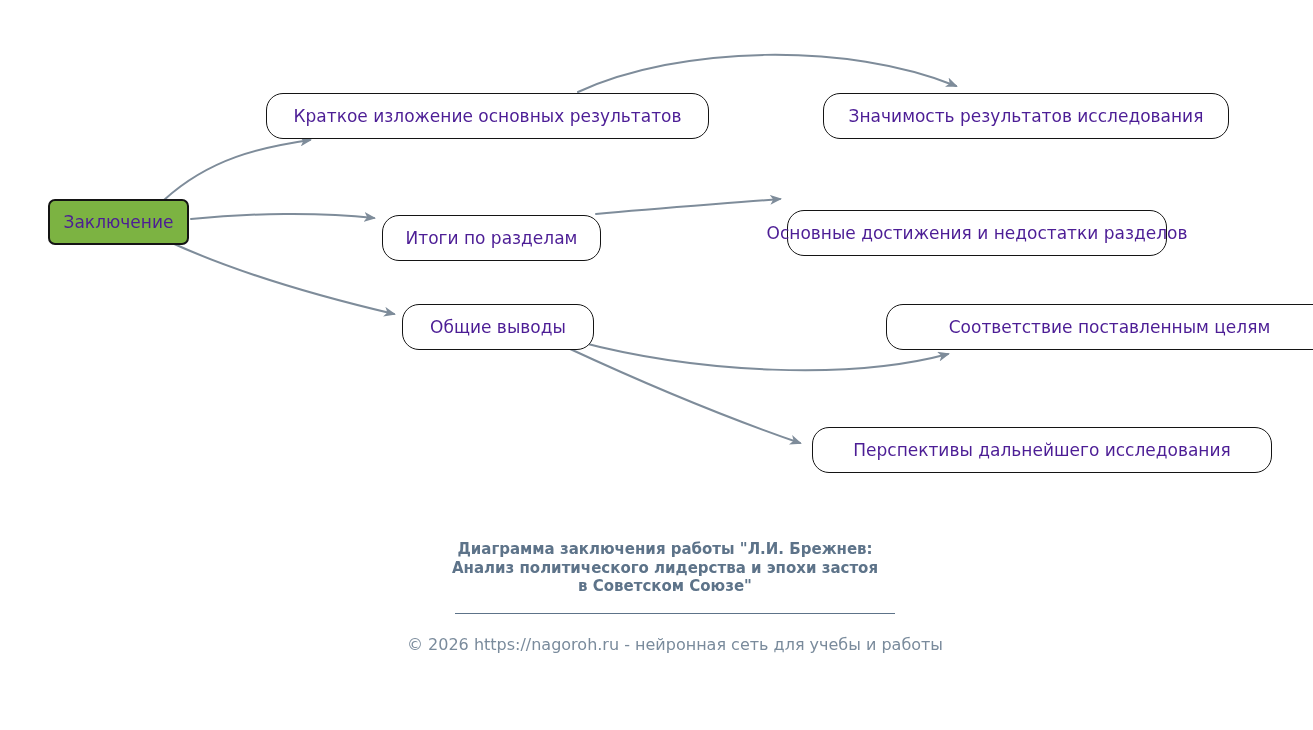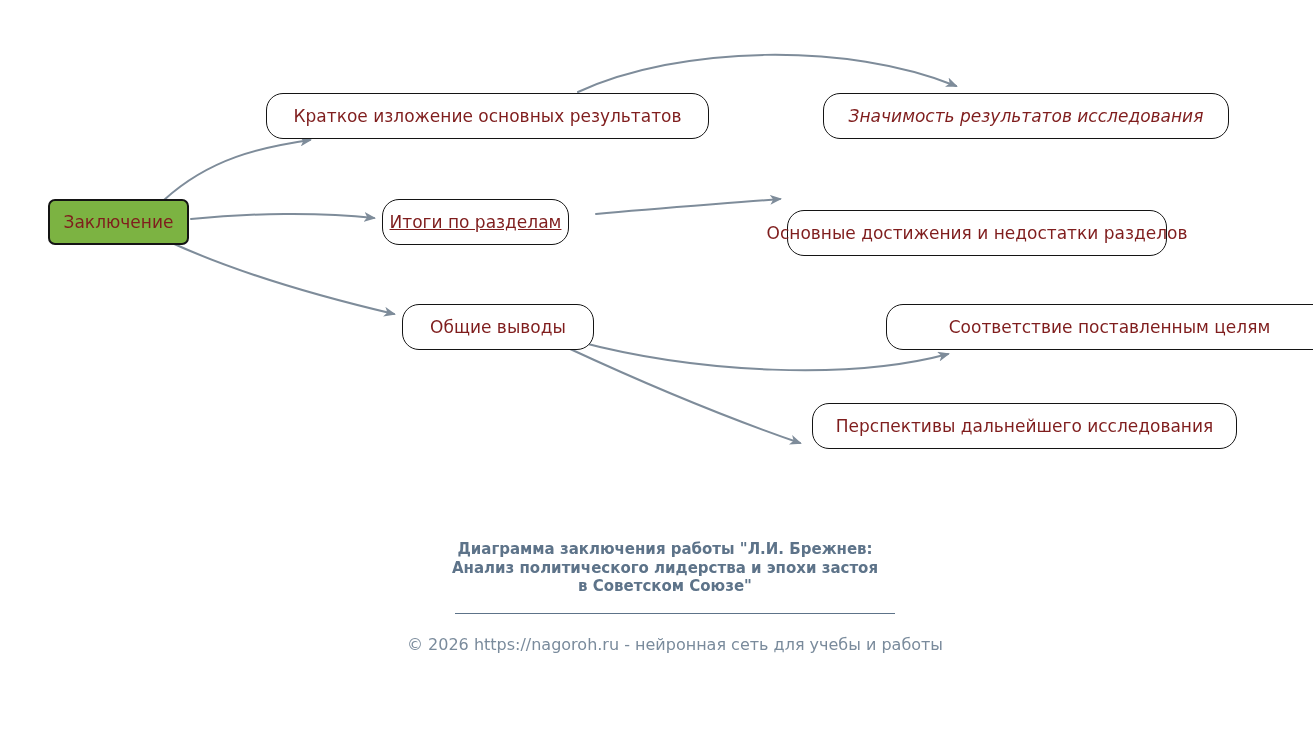--- a/index.html
+++ b/index.html
@@ -26,37 +26,37 @@
     position: absolute;
     box-sizing: border-box;
     height: 46px;
     background: #ffffff;
     border: 1.6px solid #141414;
     border-radius: 17px;
     display: flex;
     align-items: center;
     justify-content: center;
     font-size: 17px;
-    color: #7f1d1d;
+    color: #4c1d95;
     white-space: nowrap;
     padding: 0 0;
   }
   .node.root {
     background: #7cb342;
     border-width: 2px;
     border-radius: 7px;
   }
   .n-root  { left: 48px;  top: 199px; width: 141px; }
   .n-brief { left: 266px; top: 93px;  width: 443px; }
-  .n-signif{ left: 823px; top: 93px;  width: 406px; font-style: italic; }
-  .n-totals{ left: 382px; top: 199px; width: 187px; text-decoration: underline; }
+  .n-signif{ left: 823px; top: 93px;  width: 406px; }
+  .n-totals{ left: 382px; top: 215px; width: 219px; }
   .n-achv  { left: 787px; top: 210px; width: 380px; }
   .n-concl { left: 402px; top: 304px; width: 192px; }
   .n-goals { left: 886px; top: 304px; width: 447px; }
-  .n-persp { left: 812px; top: 403px; width: 425px; }
+  .n-persp { left: 812px; top: 427px; width: 460px; }
 
   .footer-title {
     position: absolute;
     left: 0;
     top: 540px;
     width: 1330px;
     text-align: center;
     font-size: 15px;
     font-weight: bold;
     color: #5d7389;

